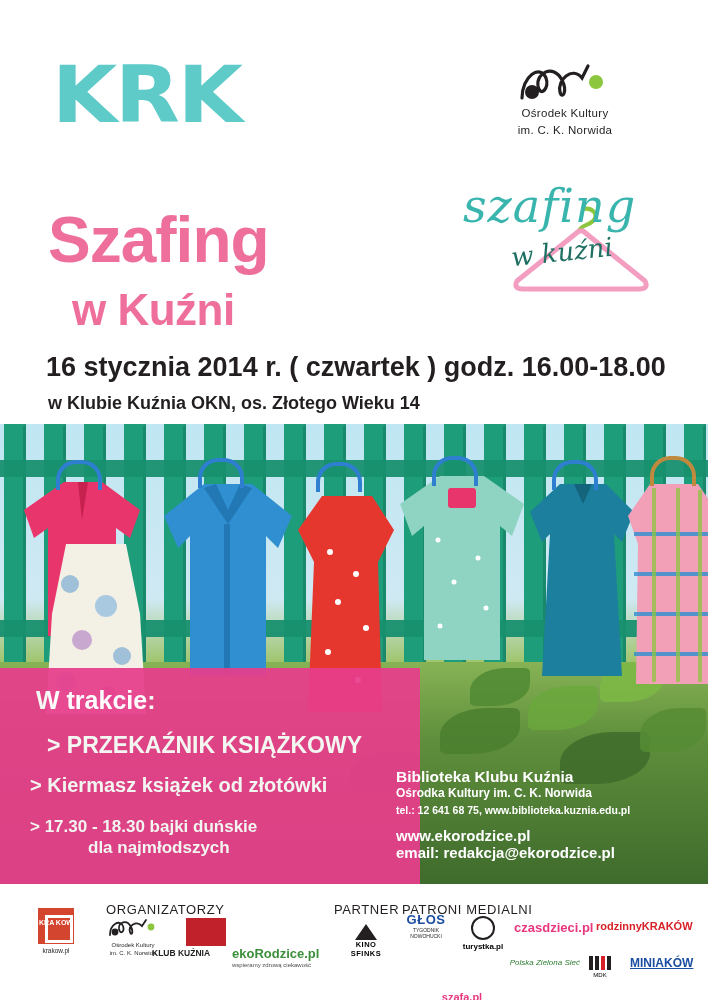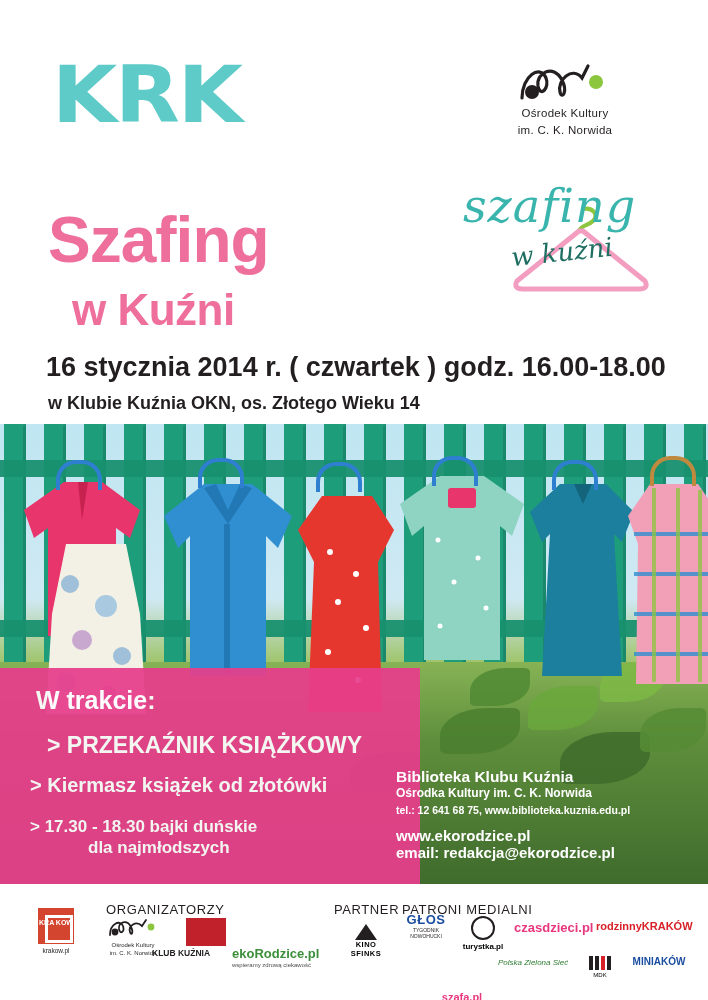--- a/index.html
+++ b/index.html
@@ -384,42 +384,42 @@
   .szafapl {
     position: absolute;
     left: 432px; top: 991px;
     width: 60px; text-align: center;
   }
   .szafapl .t { font-size: 11px; font-weight: bold; color:#e8377f; }
 
   .zielonasiec {
     position: absolute;
     left: 498px; top: 958px;
-    width: 82px; text-align: left;
+    width: 82px; text-align: right;
   }
   .zielonasiec .t { font-size: 8px; font-style: italic; color:#2e7d32; }
 
   .mdk {
     position: absolute;
     left: 578px; top: 956px;
     width: 44px; text-align: center;
   }
   .mdk .bars { height: 16px; }
   .mdk .bars i {
     display: inline-block; width: 4px; height: 14px;
     background: #231f20; margin: 0 1px;
   }
   .mdk .bars i.red { background:#d72027; }
 
   .miniaki {
     position: absolute;
     left: 630px; top: 956px;
     width: 58px; text-align: center;
   }
-  .miniaki .t { font-size: 10px; font-weight: bold; color:#1b4ea0; }
+  .miniaki .t { font-size: 12px; font-weight: bold; color:#1b4ea0;text-decoration:underline; }
 </style>
 </head>
 <body>
 
 <div class="poster">
 
   <div class="krk-logo">KRK</div>
 
   <div class="okn-logo">
     <div class="okn-mark">

